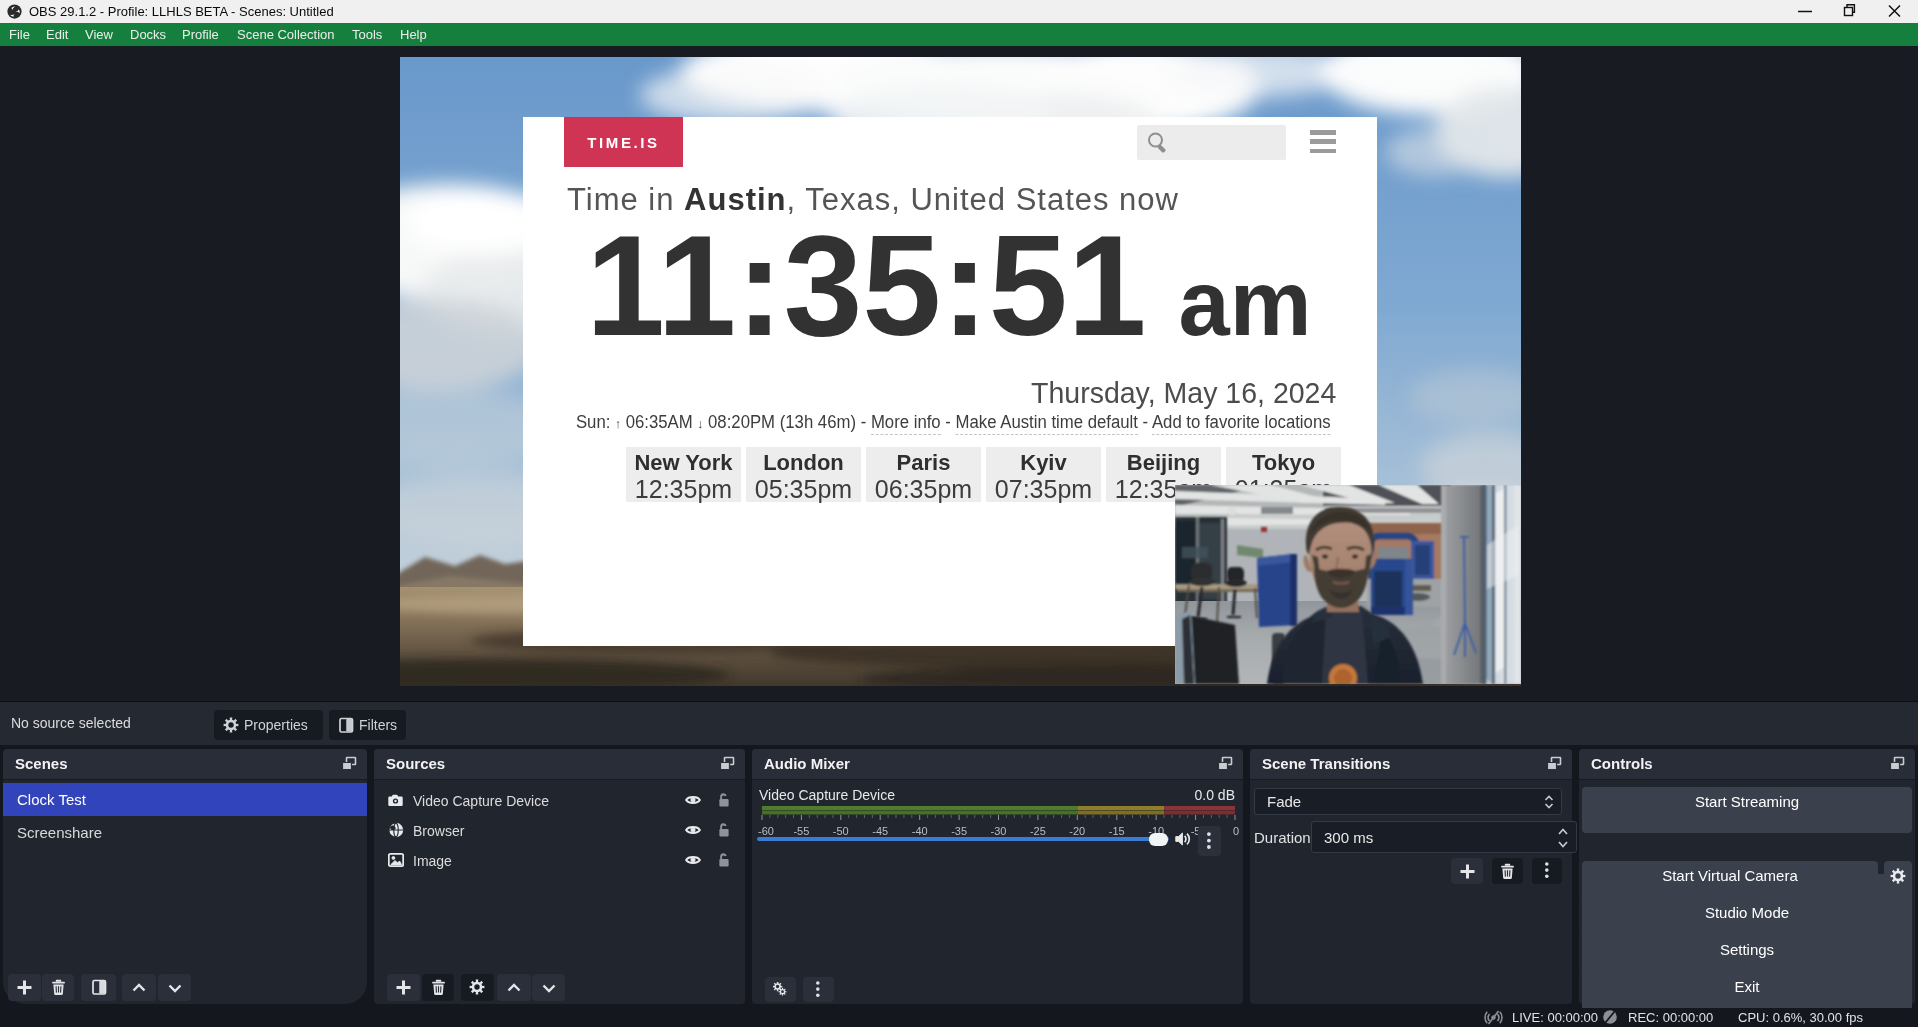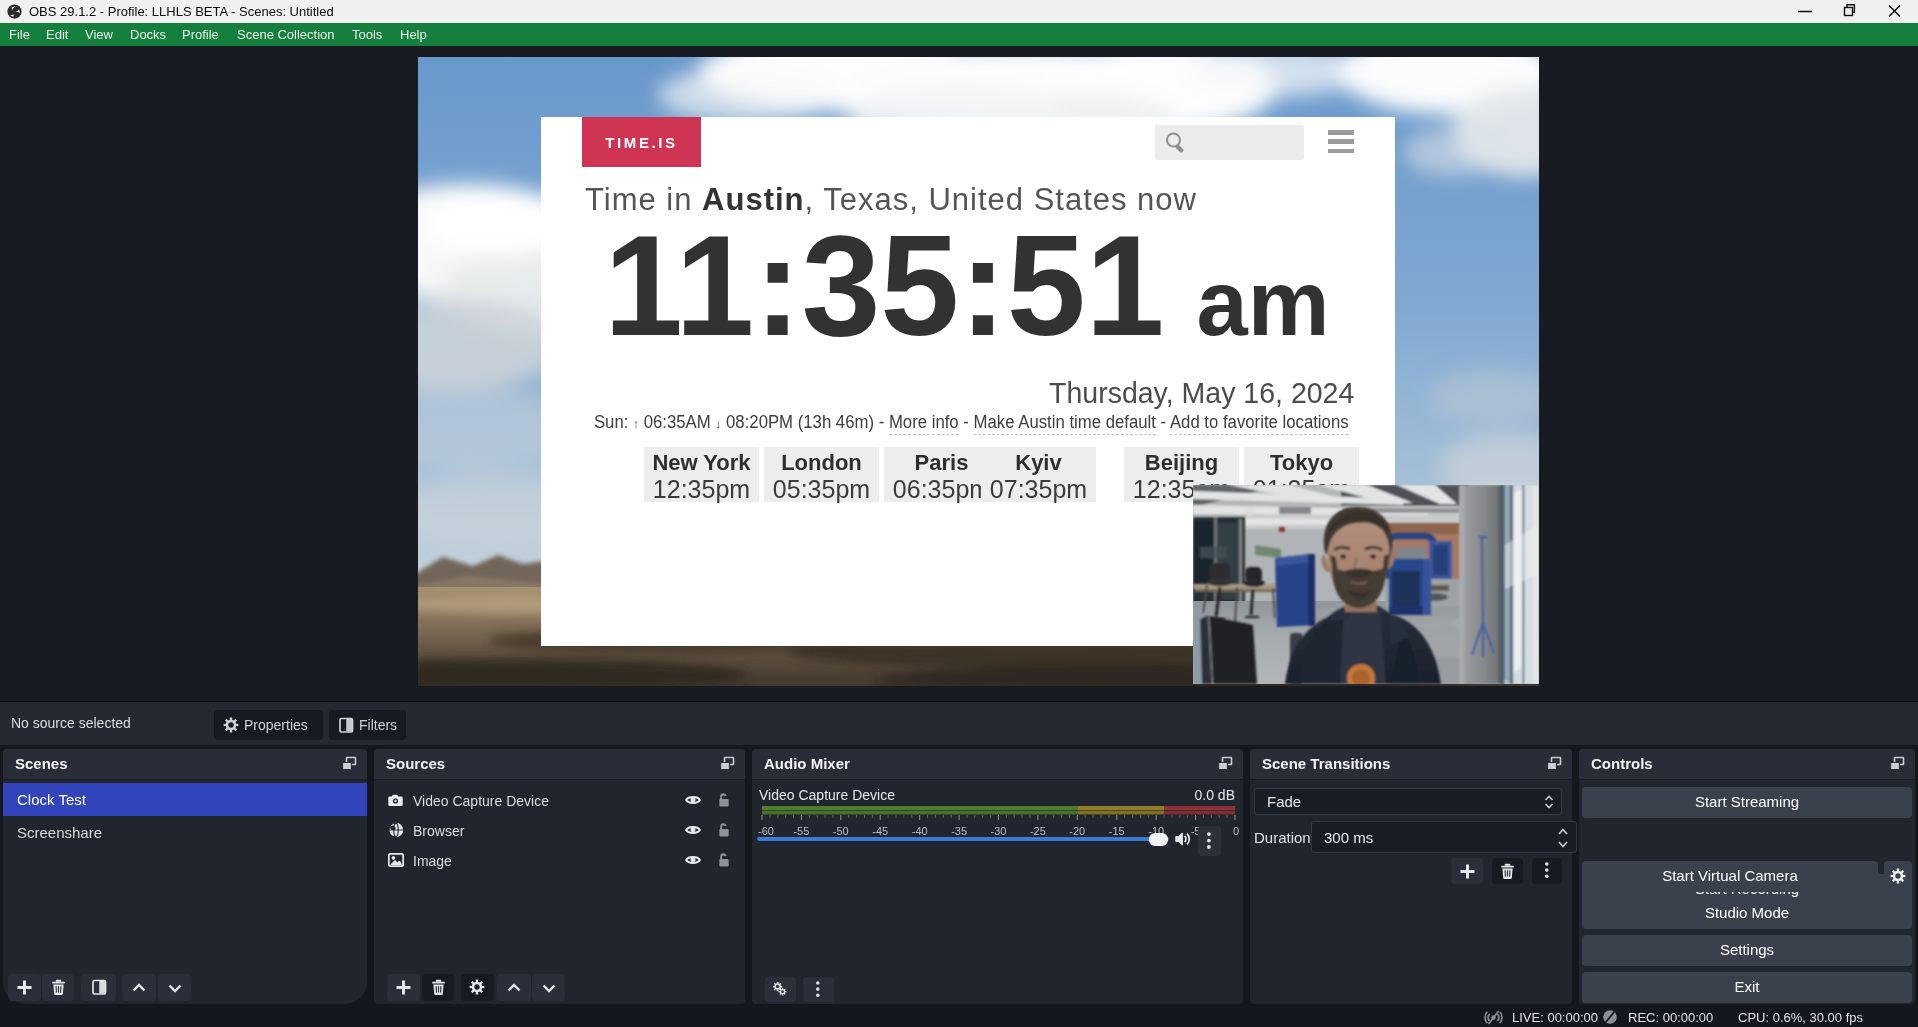--- a/index.html
+++ b/index.html
@@ -1,31 +1,31 @@
 <!DOCTYPE html>
 <html><head><meta charset="utf-8"><style>
 *{margin:0;padding:0;box-sizing:border-box;}
 html,body{width:1918px;height:1027px;overflow:hidden;background:#14171d;font-family:"Liberation Sans",sans-serif;}
 .abs{position:absolute;}
 #titlebar{position:absolute;left:0;top:0;width:1918px;height:23px;background:#f0f0f0;color:#000;}
 #titletxt{position:absolute;left:29px;top:4px;font-size:13px;color:#0a0a0a;}
 #menubar{position:absolute;left:0;top:23px;width:1918px;height:23px;background:#15803d;color:#eceded;font-size:13px;}
 #menubar span{position:absolute;top:4px;}
 #preview{position:absolute;left:0;top:46px;width:1918px;height:655px;background:#181b22;}
-#video{position:absolute;left:400px;top:11px;width:1121px;height:629px;background:#8fb2d2;overflow:hidden;margin-left:18px;}
+#video{position:absolute;left:400px;top:11px;width:1121px;height:629px;background:#8fb2d2;overflow:hidden;}
 #card{position:absolute;left:123px;top:60px;width:854px;height:529px;background:#fff;}
 #srcbar{position:absolute;left:0;top:701px;width:1918px;height:44px;background:#252932;border-top:1px solid #0d0f13;}
 #docks{position:absolute;left:0;top:745px;width:1918px;height:263px;}
 .panel{position:absolute;top:4px;bottom:4px;background:#21252d;border-radius:4px;}
 .phead{position:absolute;left:0;top:0;right:0;height:31px;background:#282d37;border-radius:4px 4px 0 0;border-bottom:1px solid #171a20;}
 .phead .t{position:absolute;left:12px;top:6px;font-size:15px;font-weight:bold;color:#f2f2f2;}
 .pop{position:absolute;right:10px;top:7px;}
 .btn{position:absolute;border-radius:4px;background:#2a2f39;}
 .btn.dark{background:#161a21;}
-.ctlbtn{position:absolute;left:3px;width:330px;height:31px;background:#3a404c;border-radius:4px;color:#fff;font-size:15px;text-align:center;line-height:30px;}
+.ctlbtn{position:absolute;left:3px;width:330px;height:46px;background:#3a404c;border-radius:4px;color:#fff;font-size:15px;text-align:center;line-height:30px;}
 #statusbar{position:absolute;left:0;top:1008px;width:1918px;height:19px;background:#14171d;color:#dfe1e5;font-size:13px;}
 .srclabel{color:#dcdcdc;font-size:14px;position:absolute;}
 .city{position:absolute;top:330px;width:115px;height:55px;background:#ededed;text-align:center;color:#2f2f2f;}
 .city .n{font-weight:bold;font-size:22px;line-height:28px;margin-top:2px;}
 .city .tm{font-size:25px;line-height:25px;color:#3c3c3c;}
 .lk{border-bottom:1px dashed #bfbfbf;padding-bottom:2px;}
 .inp{position:absolute;background:#191d25;border:1px solid #343a45;border-radius:3px;color:#e8e8e8;font-size:15px;}
 </style></head>
 <body>
 
@@ -158,21 +158,21 @@
           <div class="tm">12:35pm</div>
         </div>
  <div class="city" style="left:223px">
           <div class="n">London</div>
           <div class="tm">05:35pm</div>
         </div>
  <div class="city" style="left:343px">
           <div class="n">Paris</div>
           <div class="tm">06:35pm</div>
         </div>
- <div class="city" style="left:440px">
+ <div class="city" style="left:463px">
           <div class="n">Kyiv</div>
           <div class="tm">07:35pm</div>
         </div>
  <div class="city" style="left:583px">
           <div class="n">Beijing</div>
           <div class="tm">12:35am</div>
         </div>
  <div class="city" style="left:703px">
           <div class="n">Tokyo</div>
           <div class="tm">01:35am</div>

